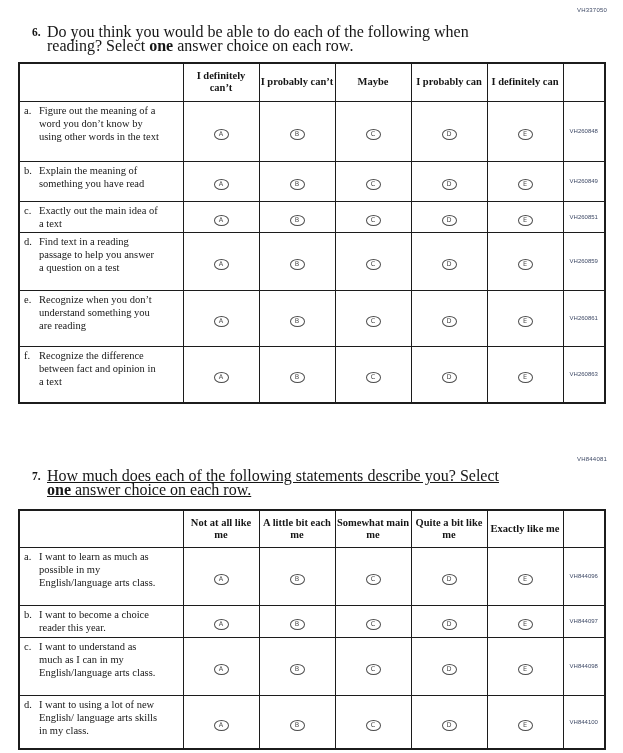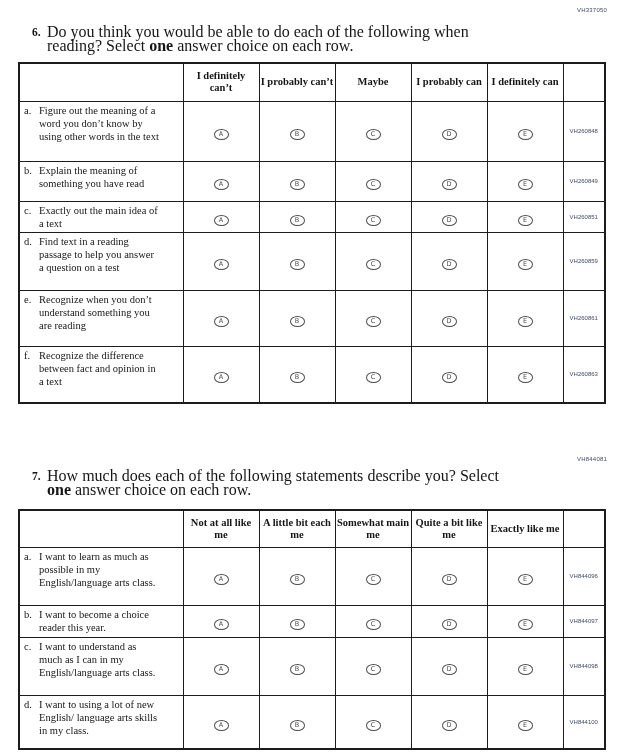--- a/index.html
+++ b/index.html
@@ -9,21 +9,21 @@
     font-family:"Liberation Serif", serif; color:#161616;
   }
   
   .qcode {
     position:absolute; font-family:"Liberation Sans", sans-serif;
     font-size:6px; color:#3f4a66; letter-spacing:.2px;
   }
   .qrow { position:absolute; display:flex; }
   .qnum { flex:none; width:15px; font-weight:bold; font-size:11.5px; line-height:14px; }
   .qtext { font-size:16px; line-height:14px; }
-  .qtext.just { text-align:justify; }
+  .qtext.just { text-align:justify;text-decoration:underline; }
   .qtext b { font-weight:bold; }
 
   
   table.survey { position:absolute; border-collapse:collapse; table-layout:fixed; }
   table.survey td, table.survey th { border:1.5px solid #1c1c1c; }
   table.survey { border:2.5px solid #1c1c1c; }
   th.colhead {
     font-size:10.5px; font-weight:bold; line-height:12px;
     text-align:center; vertical-align:middle; padding:2px 1px;
   }

